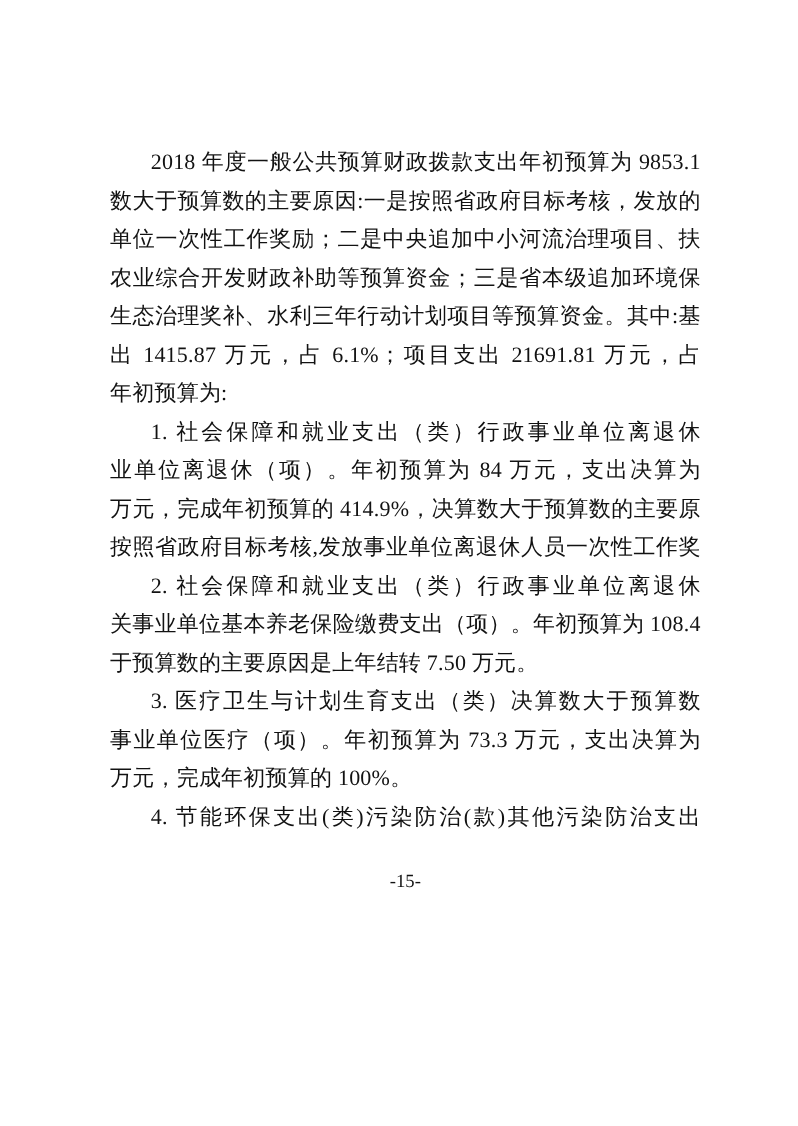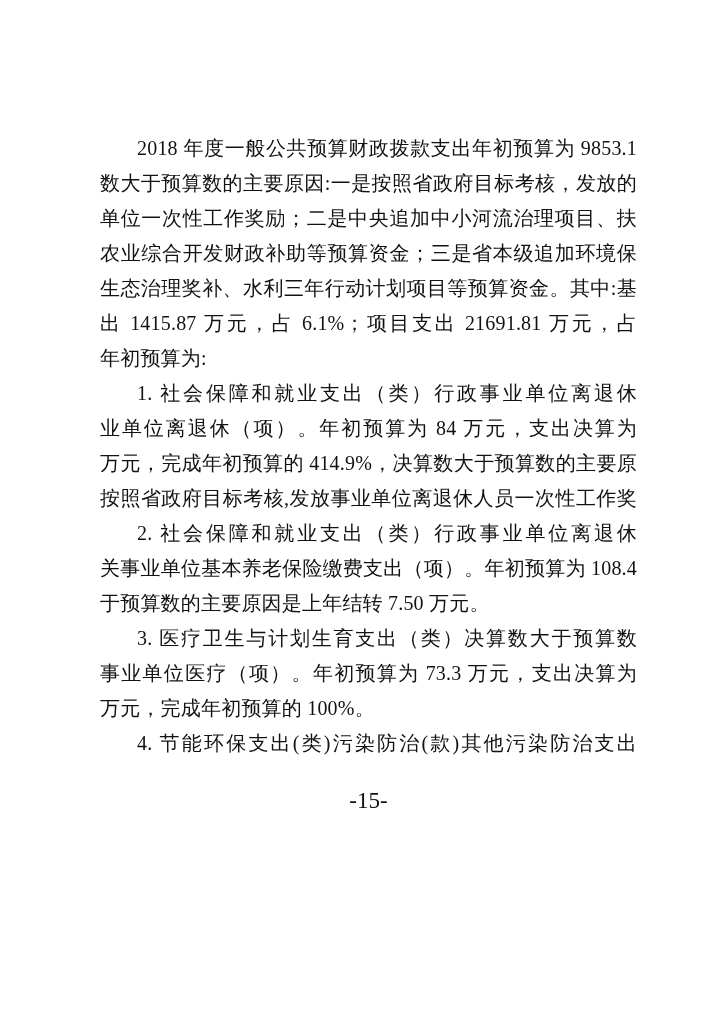--- a/index.html
+++ b/index.html
@@ -40,21 +40,21 @@
   }
   .ln.ind {
     text-indent: 37px;
   }
   .bold {
     font-weight: normal;
   }
   .footer {
     margin-top: 28px;
     text-align: center;
-    font-size: 23px;
+    font-size: 17px;
     line-height: 24px;
   }
 </style>
 </head>
 <body>
 
 <div class="page">
   <div class="content">
 
     <div>

